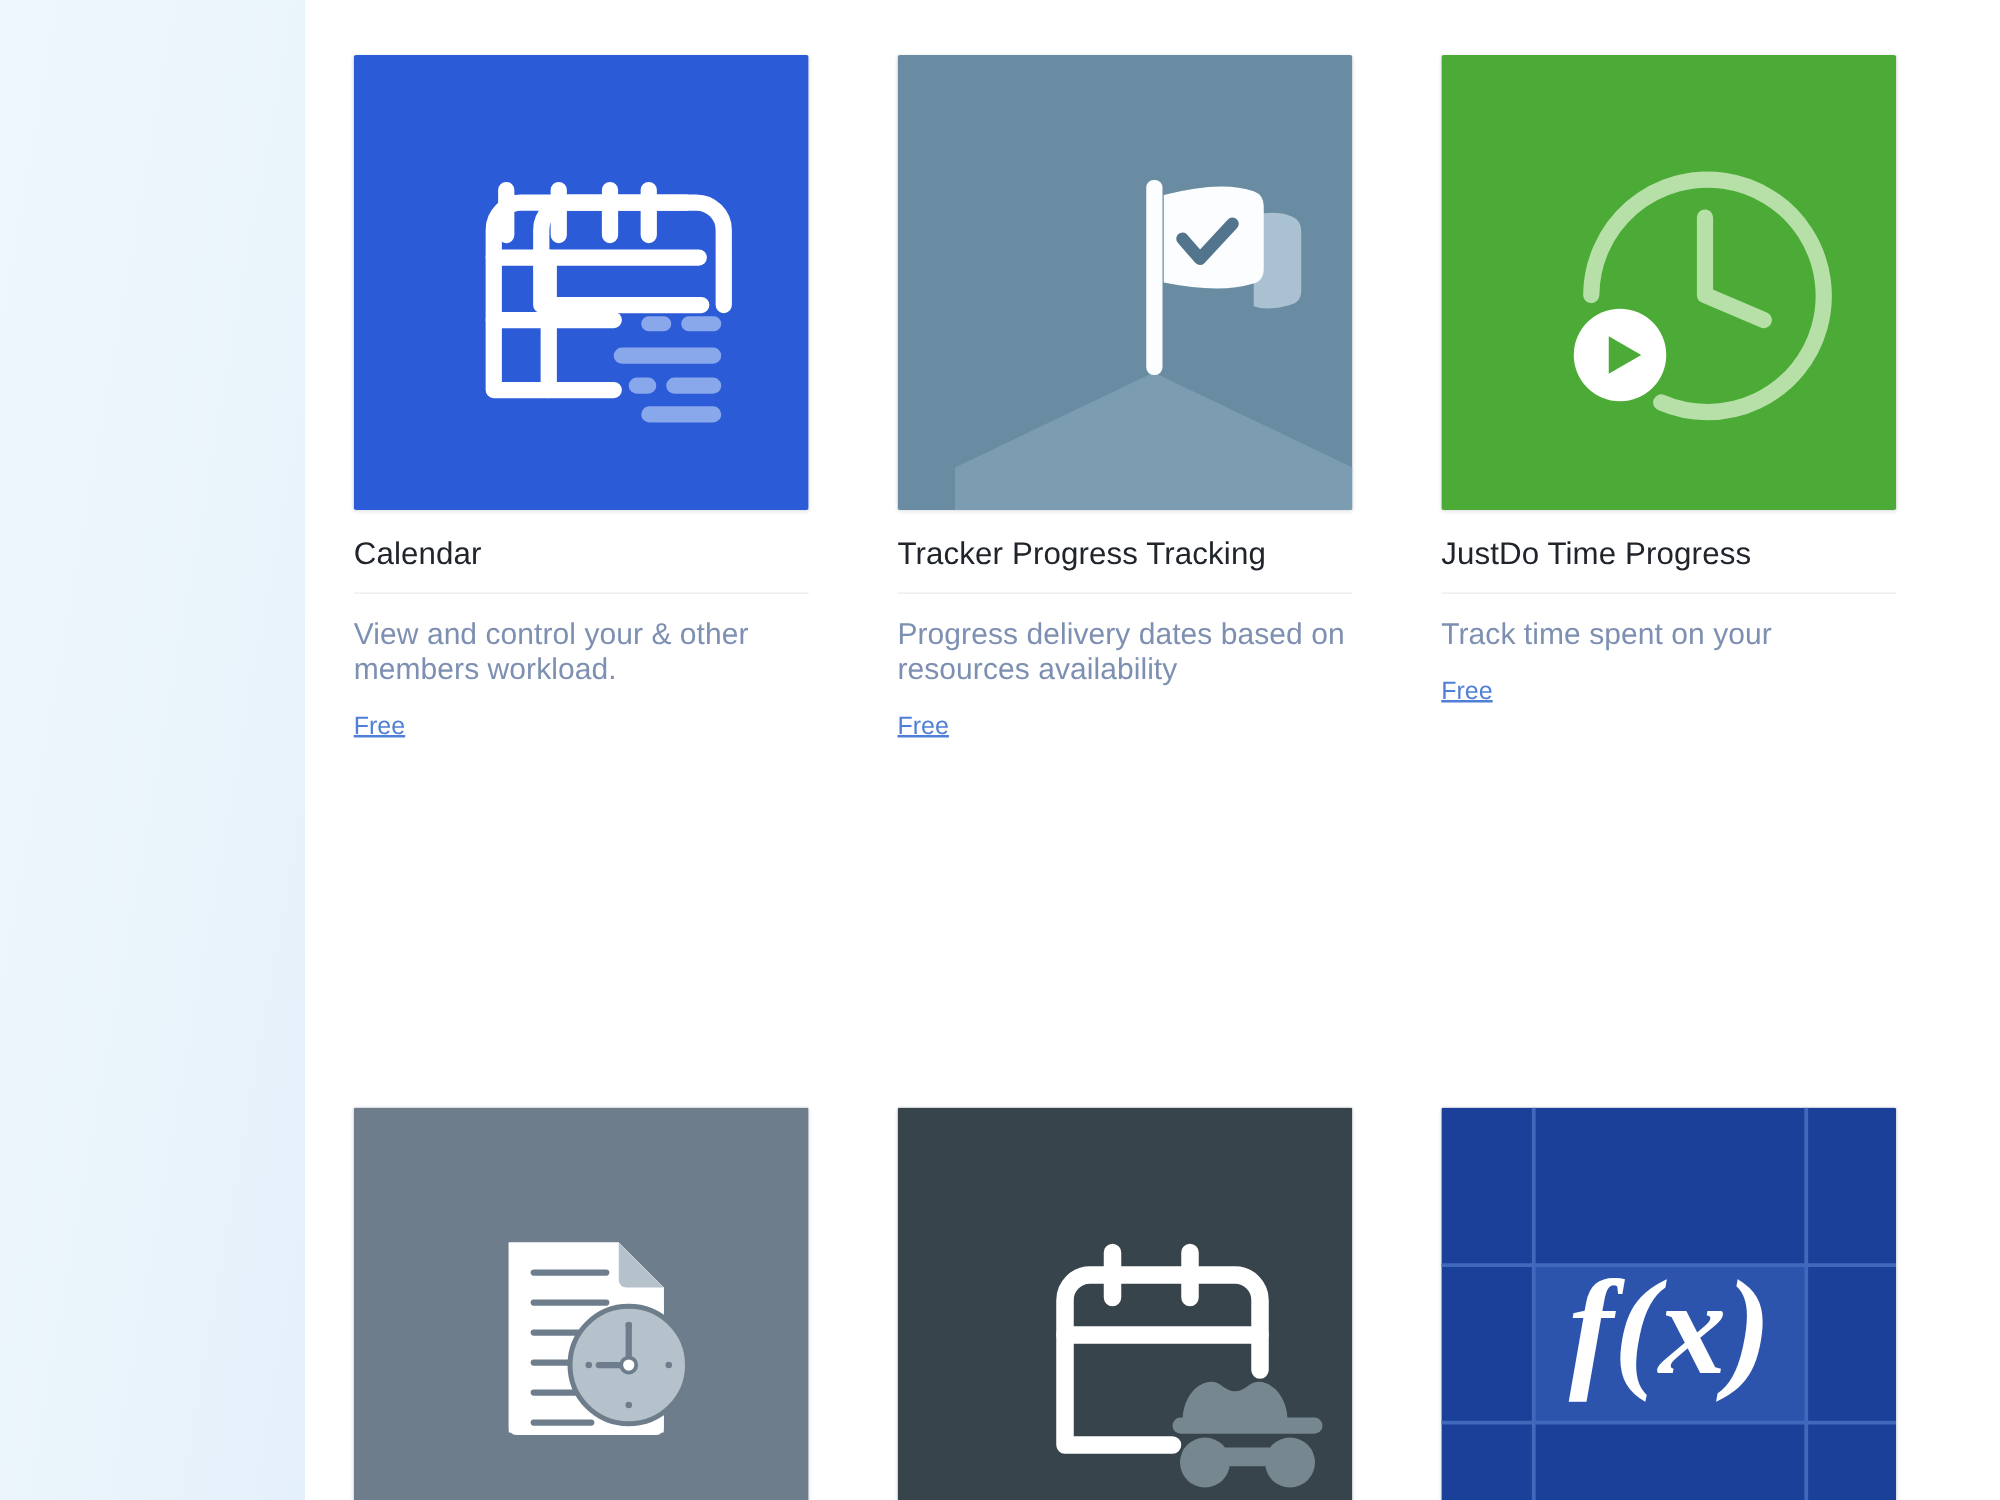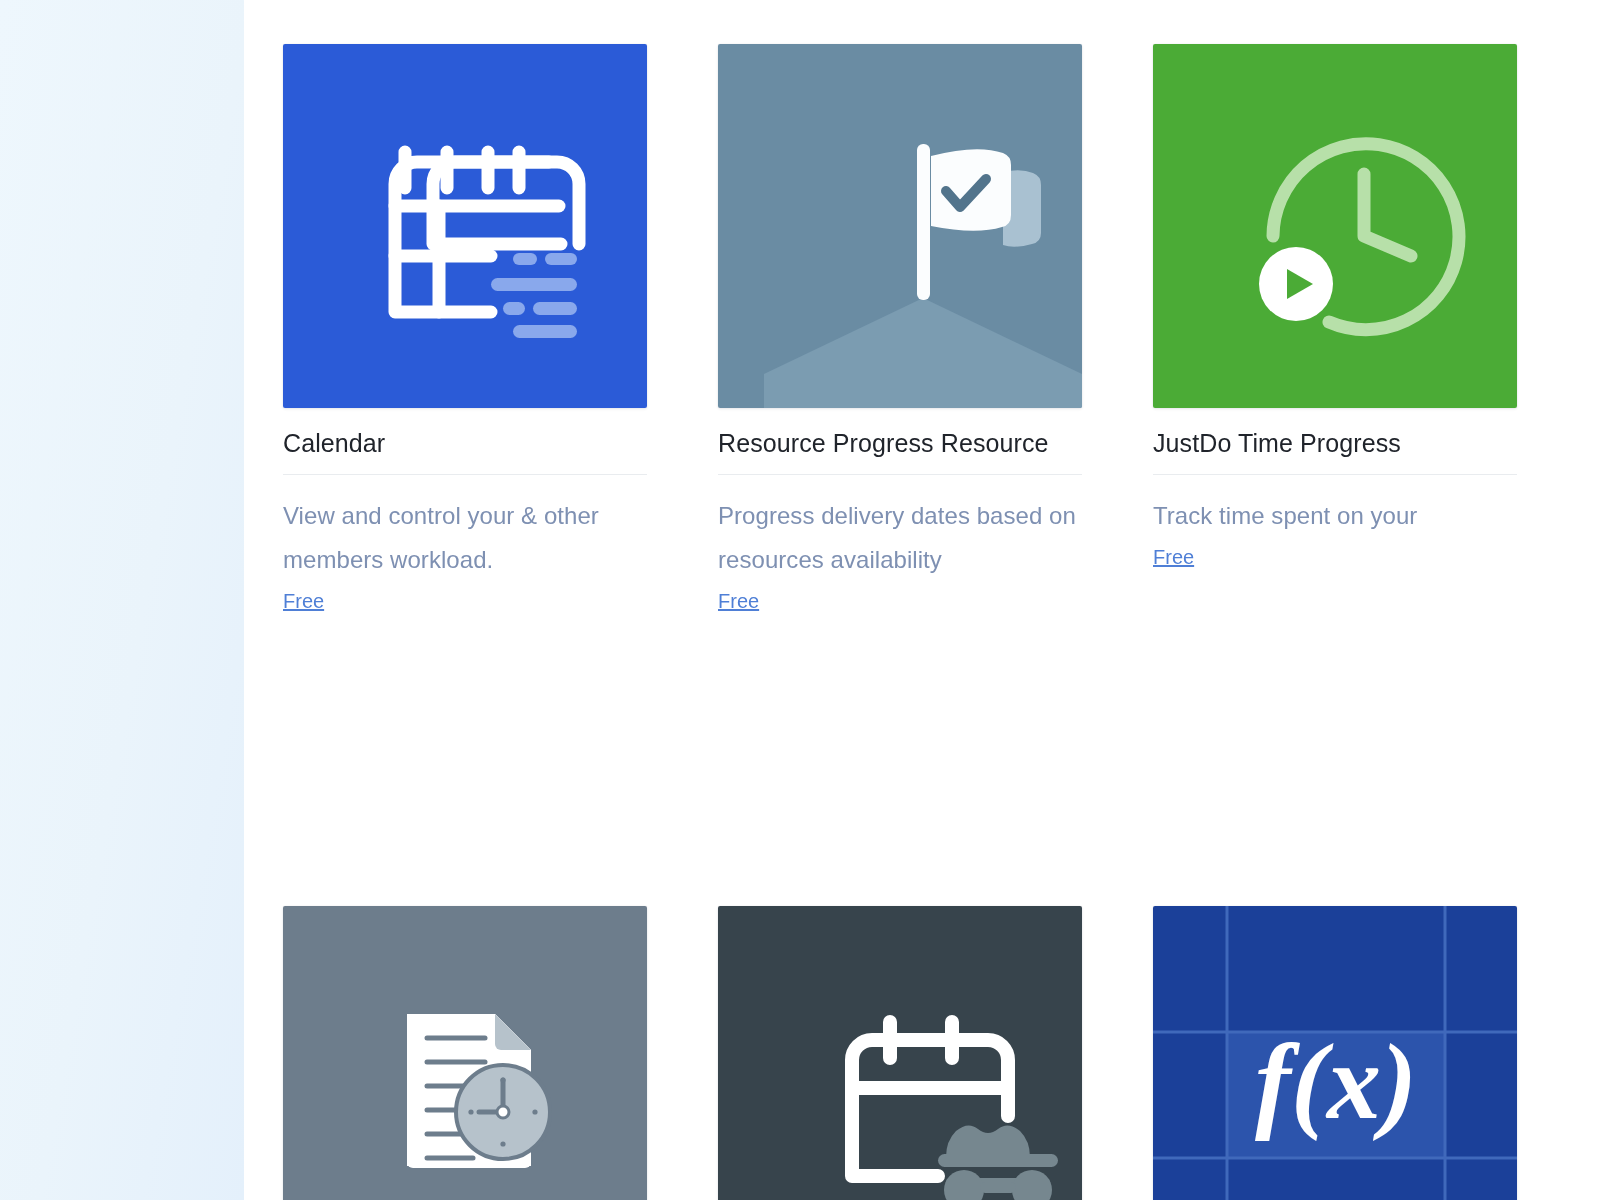--- a/index.html
+++ b/index.html
@@ -73,27 +73,27 @@
     white-space: nowrap;
   }
   .divider {
     height: 1px;
     background: #e9ecef;
     width: 100%;
   }
   .card-desc {
     margin-top: 19px;
     font-size: 24px;
-    line-height: 44px;
+    line-height: 28px;
     color: #7e90b2;
     font-weight: 400;
     letter-spacing: .05px;
   }
   .price {
-    margin-top: 4px;
+    margin-top: 16px;
     font-size: 20px;
     line-height: 30px;
     color: #4f7fd6;
     font-weight: 400;
     display: inline-block;
   }
 </style>
 </head>
 <body>
 
@@ -139,21 +139,21 @@
         <div class="tile">
           <svg viewBox="0 0 364 364">
             <rect width="364" height="364" fill="#6a8ca3"></rect>
             <path d="M205 254 L364 330 V364 H46 V330 Z" fill="#7b9cb1"></path>
             <path d="M285 128 q18 -4 30 1 q8 3 8 12 v48 q0 9 -9 11 q-18 5 -29 1 z" fill="#a9c1d1"></path>
             <rect x="199" y="100" width="13" height="156" rx="6" fill="#fbfdfe"></rect>
             <path d="M213 112 q46 -12 72 -3 q8 3 8 12 v50 q0 10 -9 12 q-26 8 -71 -1 z" fill="#fbfdfe"></path>
             <path d="M228 147 l14 16 l26 -28" fill="none" stroke="#52748c" stroke-width="10" stroke-linecap="round" stroke-linejoin="round"></path>
           </svg>
         </div>
-        <div class="card-title">Resource Progress Resource</div>
+        <div class="card-title">Tracker Progress Tracking</div>
         <div class="divider"></div>
         <div class="card-desc">Progress delivery dates based on resources availability</div>
         <a class="price" href="#">Free</a>
       </div>
 
       <div class="card">
         <div class="tile">
           <svg viewBox="0 0 364 364">
             <rect width="364" height="364" fill="#4bab36"></rect>
             <path d="M120 192 a93 93 0 1 1 56 86" fill="none" stroke="#b7e0a9" stroke-width="13" stroke-linecap="round"></path>

